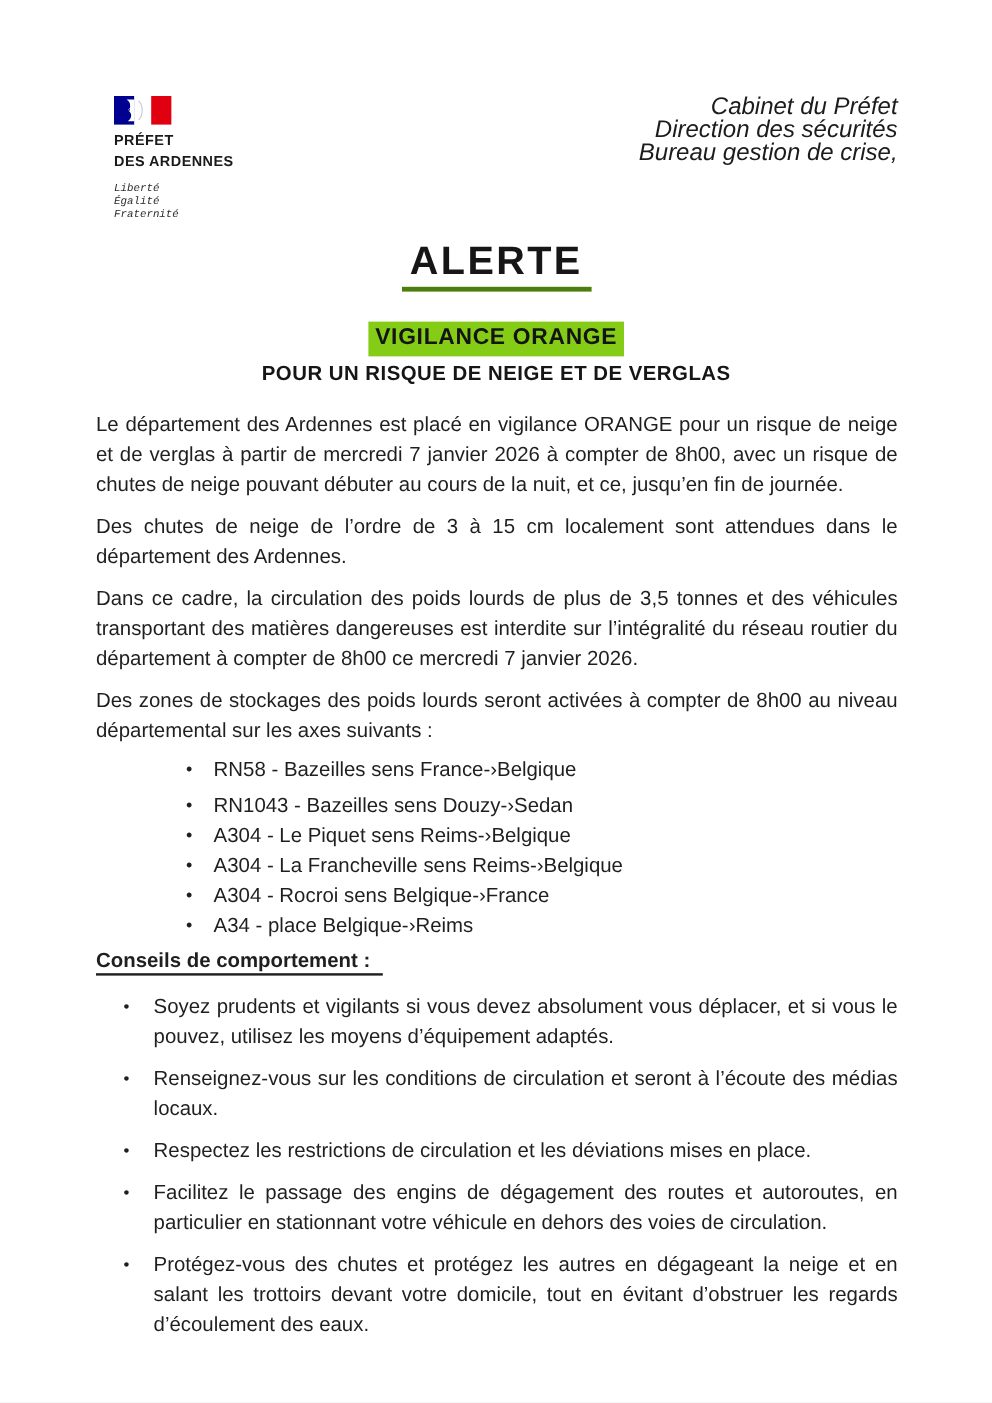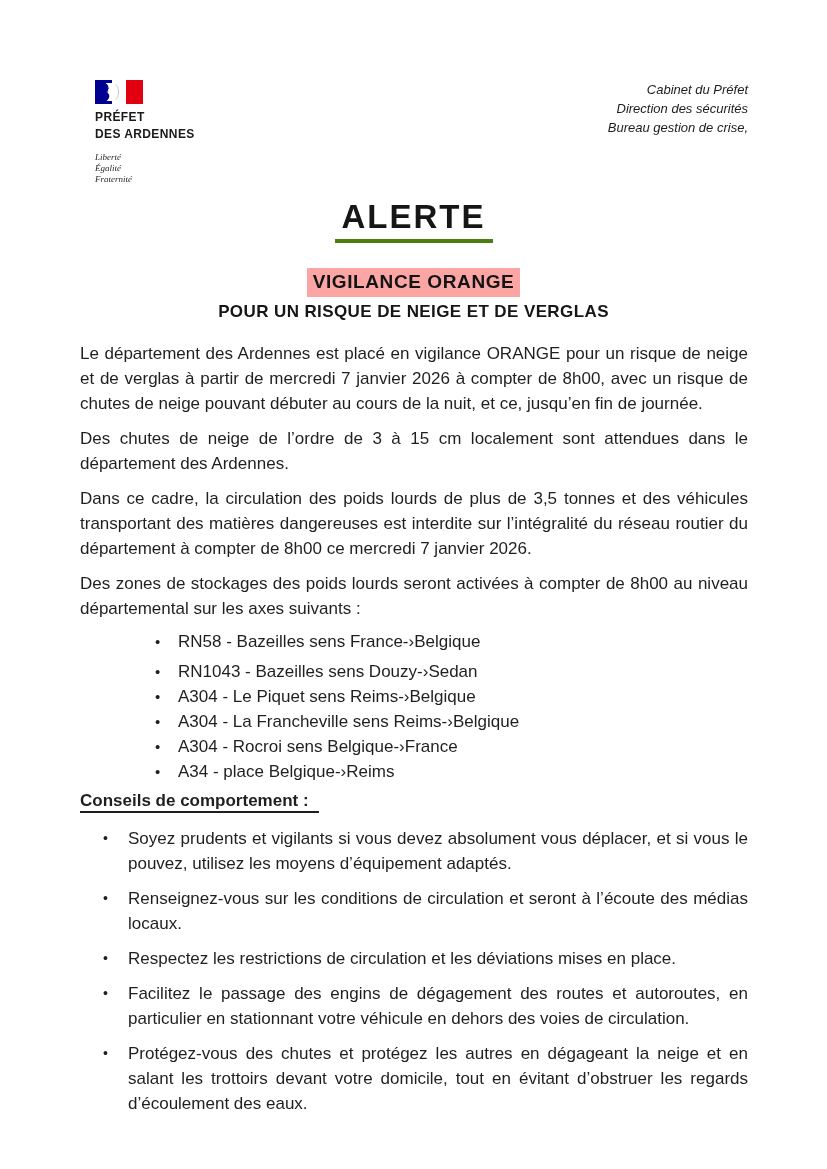--- a/index.html
+++ b/index.html
@@ -25,49 +25,49 @@
   .flag { display: block; margin-bottom: 5px; }
   .logo-title {
     font-weight: bold;
     font-size: 12px;
     line-height: 17px;
     letter-spacing: 0.4px;
     color: #1a1a1a;
   }
   .motto {
     margin-top: 9px;
-    font-family: Liberation Serif, serif;
+    font-family: Liberation Mono, monospace;
     font-style: italic;
     font-size: 9px;
     line-height: 11px;
     color: #2a2a2a;
   }
   .letterhead {
     text-align: right;
     font-style: italic;
-    font-size: 13px;
+    font-size: 20px;
     line-height: 19px;
     color: #1c1c1c;
   }
   .letterhead span { display: block; }
   
   .title-wrap { text-align: center; margin-top: 13px; }
   .main-title {
     display: inline-block;
     font-size: 33px;
     font-weight: bold;
     letter-spacing: 2px;
     color: #161616;
     border-bottom: 4px solid #4d7c0f;
     padding: 0 7px 3px 7px;
   }
   .vigilance-wrap { text-align: center; margin-top: 25px; }
   .vigilance-badge {
     display: inline-block;
-    background: #fca5a5;
+    background: #84cc16;
     color: #141414;
     font-size: 19px;
     font-weight: bold;
     letter-spacing: 0.6px;
     padding: 3px 6px 4px 6px;
   }
   .risk-line {
     text-align: center;
     margin-top: 5px;
     font-size: 17px;

